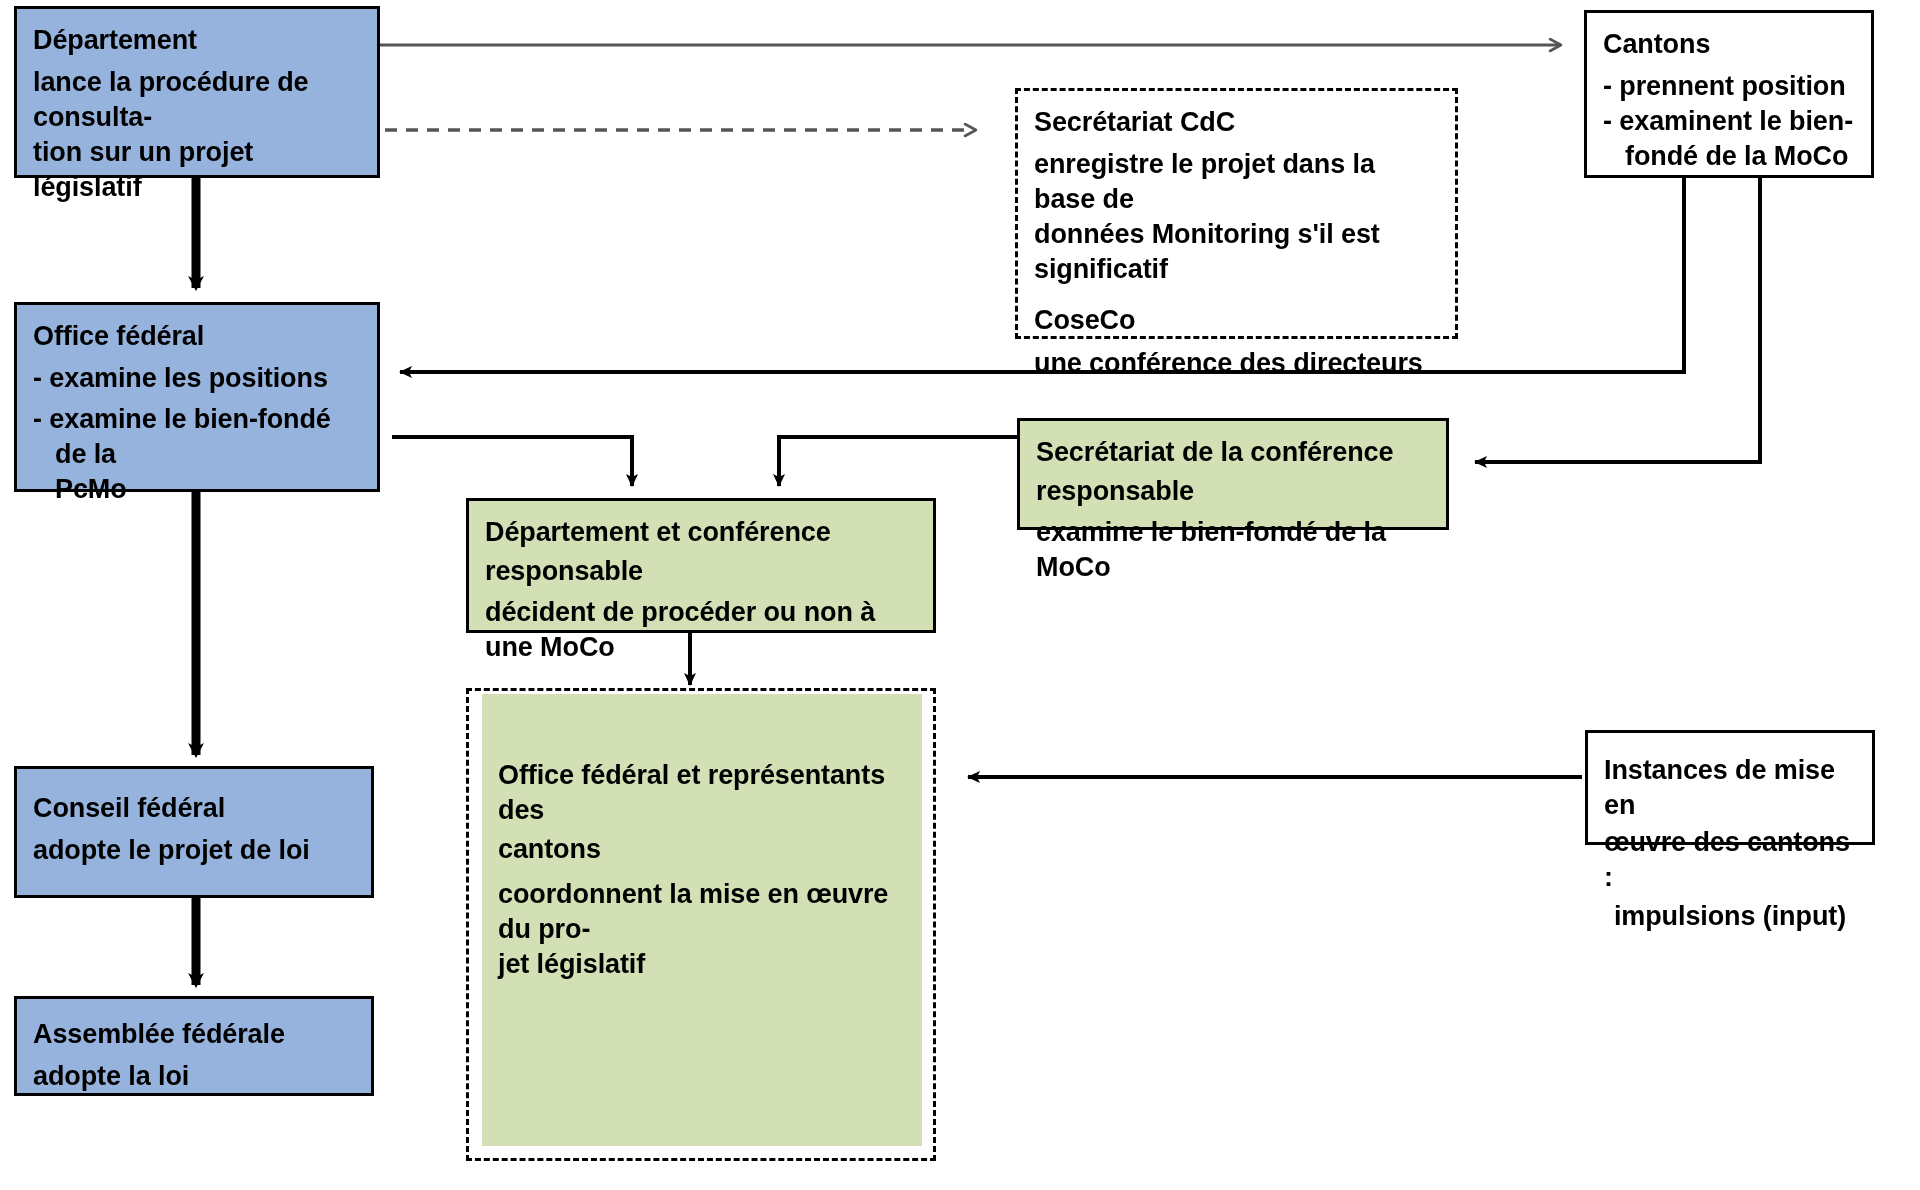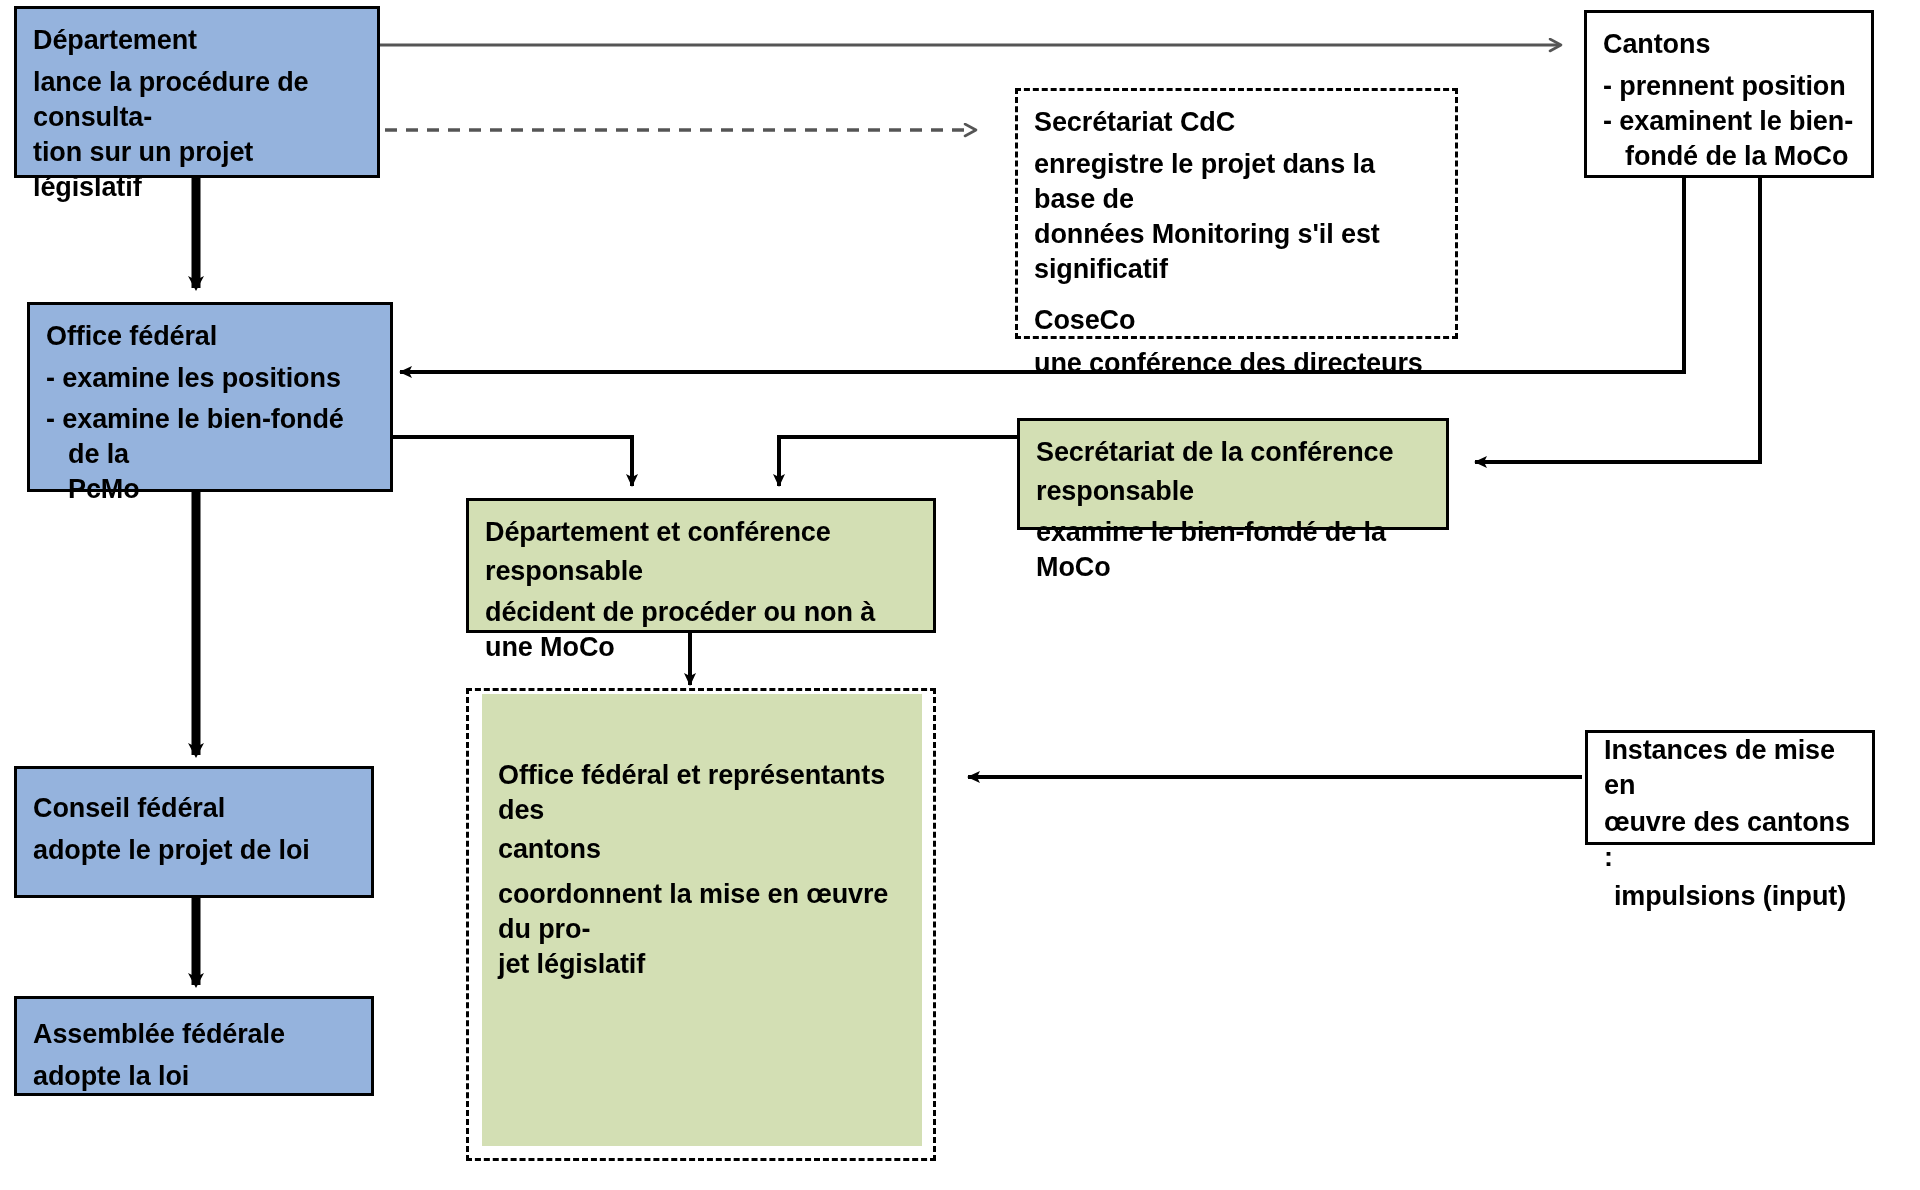--- a/index.html
+++ b/index.html
@@ -161,21 +161,21 @@
     <div class="ttl">Cantons</div>
     <div class="bdy">
       <span class="bullet-line">- <span>prennent position</span></span>
     </div>
     <div class="bdy">
       <span class="bullet-line">- <span>examinent le bien-</span></span>
       <span class="indent-cont">fondé de la MoCo</span>
     </div>
   </div>
 
-  <div class="node solid blue" style="left:14px; top:302px; width:366px; height:190px;margin-left:13px;">
+  <div class="node solid blue" style="left:14px; top:302px; width:366px; height:190px;">
     <div class="ttl">Office fédéral</div>
     <div class="bdy">
       <span class="bullet-line">- <span>examine les positions</span></span>
     </div>
     <div class="bdy" style="margin-top:6px;">
       <span class="bullet-line">- <span>examine le bien-fondé de la</span></span>
       <span class="indent-cont">PcMo</span>
     </div>
   </div>
 
@@ -193,21 +193,21 @@
 
   <div class="dashedbox" style="left:466px; top:688px; width:470px; height:473px;"></div>
   <div class="gfill" style="left:482px; top:694px; width:440px; height:452px;"></div>
   <div class="node" style="left:482px; top:694px; width:440px; height:452px; background:transparent; padding-top:64px;">
     <div class="ttl" style="margin-bottom:4px;">Office fédéral et représentants des</div>
     <div class="ttl" style="margin:0 0 10px 0;">cantons</div>
     <div class="bdy">coordonnent la mise en œuvre du pro-</div>
     <div class="bdy">jet législatif</div>
   </div>
 
-  <div class="node solid white" style="left:1585px; top:730px; width:290px; height:115px; padding-top:0;">
+  <div class="node solid white" style="left:1585px; top:730px; width:290px; height:115px; padding-top:20px;">
     <div class="ttl" style="margin-bottom:2px;">Instances de mise en</div>
     <div class="ttl" style="margin:0 0 4px 0;">œuvre des cantons :</div>
     <div class="bdy light" style="font-weight:bold;text-align:center;">impulsions (input)</div>
   </div>
 
   <div class="node solid blue" style="left:14px; top:766px; width:360px; height:132px; padding-top:22px;">
     <div class="ttl">Conseil fédéral</div>
     <div class="bdy">adopte le projet de loi</div>
   </div>
 

